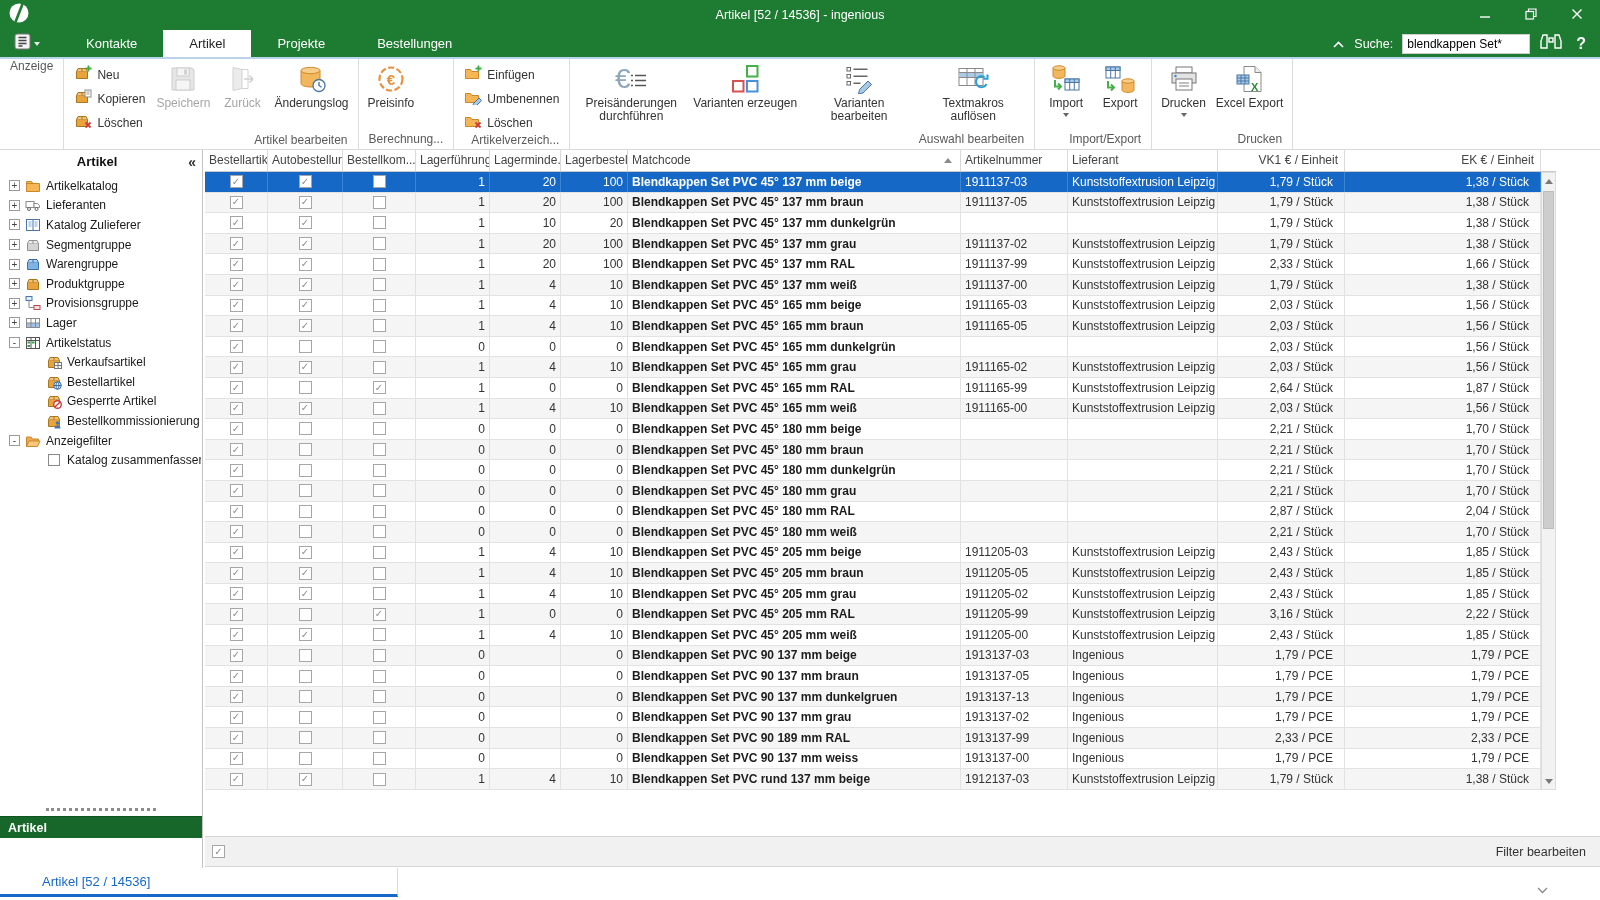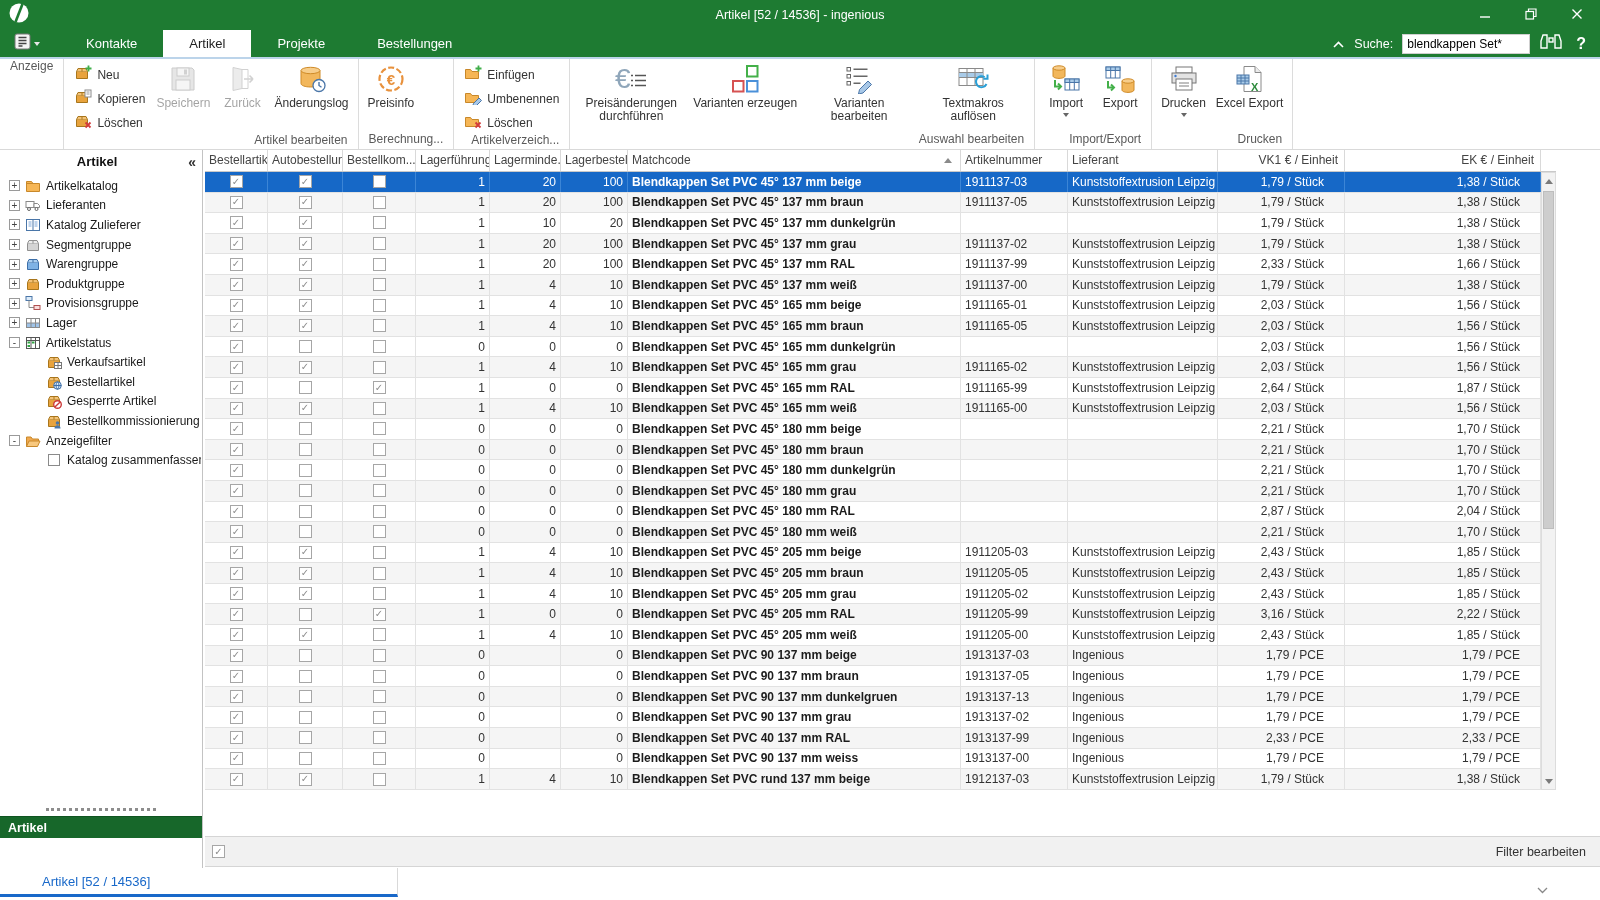--- a/index.html
+++ b/index.html
@@ -78,21 +78,21 @@
   .grid-body{position:relative;}
   .g-row{display:flex;height:20.6px;box-sizing:border-box;border-bottom:1px solid #e2e2e2;background:#fff;cursor:pointer;}
   .g-row.alt{background:#f5f5f5;}
   .g-row.selected{background:#1668c7;}
   .g-cell{box-sizing:border-box;border-right:1px solid #e2e2e2;font-size:12px;display:flex;align-items:center;
     overflow:hidden;white-space:nowrap;color:#333;}
   .g-cell.num{justify-content:flex-end;padding-right:4px;}
   .g-cell.check{justify-content:center;}
   .g-cell.match{font-weight:bold;color:#1c1c1c;padding-left:4px;}
   .g-cell.text{padding-left:4px;}
-  .g-cell.right{justify-content:flex-end;padding-right:20px;}
+  .g-cell.right{justify-content:flex-end;padding-right:11px;}
   .g-row.selected .g-cell{color:#fff;border-right-color:#3c85d6;}
   .checkbox{width:13px;height:13px;border:1px solid #a6a6a6;background:#fff;box-sizing:border-box;
     display:inline-flex;align-items:center;justify-content:center;flex:none;}
   .checkbox.checked::after{content:"\2713";color:#8d8d8d;font-size:10px;line-height:10px;}
 
   
   .vscroll{position:absolute;left:1336px;top:22px;width:15px;height:618px;background:#f2f2f2;
     border:1px solid #dcdcdc;box-sizing:border-box;}
   .sb-up,.sb-down{position:absolute;left:0;width:13px;height:16px;display:flex;align-items:center;
     justify-content:center;cursor:pointer;}
@@ -732,21 +732,21 @@
           <div class="g-cell check" style="width: 75px;">
             <span class="checkbox checked"></span>
           </div>
           <div class="g-cell check" style="width: 73px;">
             <span class="checkbox"></span>
           </div>
           <div class="g-cell num" style="width: 74px;">1</div>
           <div class="g-cell num" style="width: 71px;">4</div>
           <div class="g-cell num" style="width: 67px;">10</div>
           <div class="g-cell match" style="width: 333px;">Blendkappen Set PVC 45° 165 mm beige</div>
-          <div class="g-cell text" style="width: 107px;">1911165-01</div>
+          <div class="g-cell text" style="width: 107px;">1911165-03</div>
           <div class="g-cell text" style="width: 150px;">Kunststoffextrusion Leipzig</div>
           <div class="g-cell right" style="width: 127px;">2,03 / Stück</div>
           <div class="g-cell right" style="width: 196px;">1,56 / Stück</div>
         </div>
         <div class="g-row alt">
           <div class="g-cell check" style="width: 63px;">
             <span class="checkbox checked"></span>
           </div>
           <div class="g-cell check" style="width: 75px;">
             <span class="checkbox checked"></span>
@@ -1130,21 +1130,21 @@
           </div>
           <div class="g-cell check" style="width: 75px;">
             <span class="checkbox"></span>
           </div>
           <div class="g-cell check" style="width: 73px;">
             <span class="checkbox"></span>
           </div>
           <div class="g-cell num" style="width: 74px;">0</div>
           <div class="g-cell num" style="width: 71px;"></div>
           <div class="g-cell num" style="width: 67px;">0</div>
-          <div class="g-cell match" style="width: 333px;">Blendkappen Set PVC 40 137 mm RAL</div>
+          <div class="g-cell match" style="width: 333px;">Blendkappen Set PVC 90 189 mm RAL</div>
           <div class="g-cell text" style="width: 107px;">1913137-99</div>
           <div class="g-cell text" style="width: 150px;">Ingenious</div>
           <div class="g-cell right" style="width: 127px;">2,33 / PCE</div>
           <div class="g-cell right" style="width: 196px;">2,33 / PCE</div>
         </div>
         <div class="g-row">
           <div class="g-cell check" style="width: 63px;">
             <span class="checkbox checked"></span>
           </div>
           <div class="g-cell check" style="width: 75px;">

